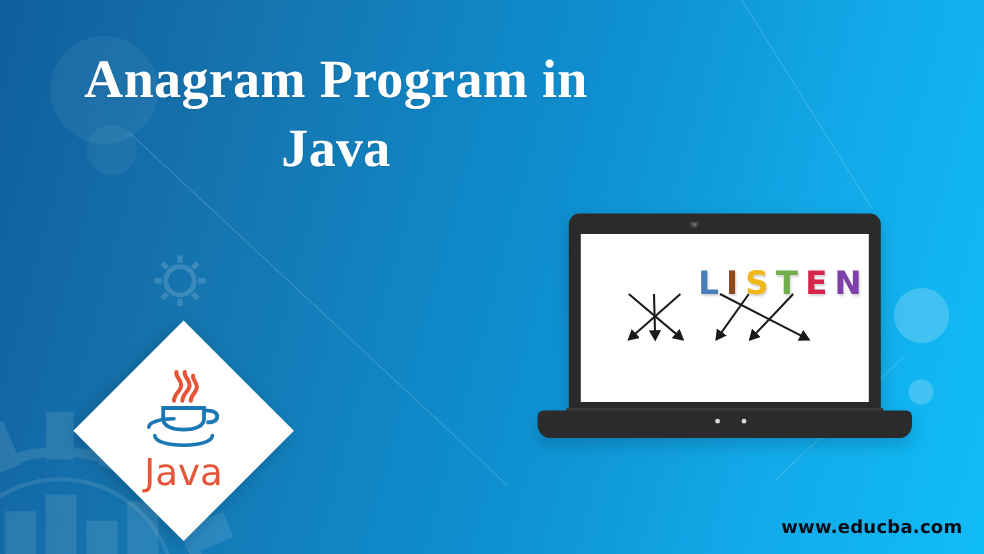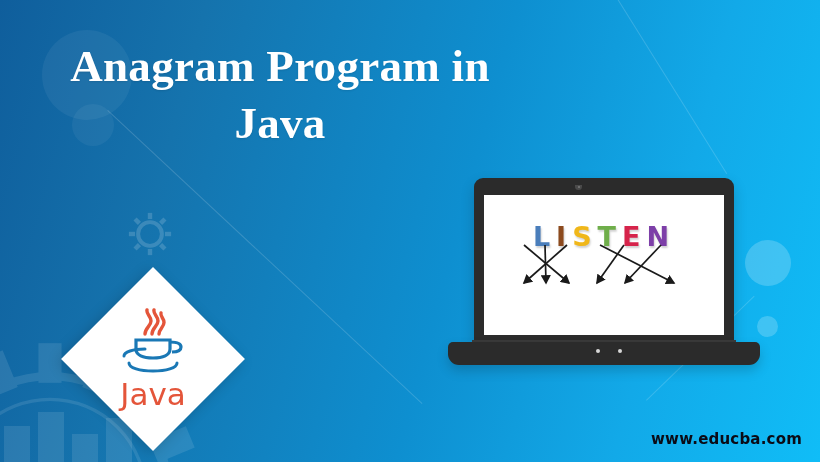--- a/index.html
+++ b/index.html
@@ -107,21 +107,21 @@
   
   .wordrow{
     position:absolute;left:0;width:240px;text-align:center;
     font-family:"DejaVu Sans","Liberation Sans",sans-serif;
     font-weight:bold;
     font-size:27px;
     letter-spacing:6px;
     white-space:nowrap;
   }
   .wordrow span{display:inline-block;text-shadow:1px 2px 2px rgba(0,0,0,.18);}
-  .row-listen{top:26px;}
+  .row-listen{top:26px;text-align:right;}
   .row-silent{top:98px;}
 
   .arrows{position:absolute;left:0;top:0;width:240px;height:140px;}
 
   .educba{
     position:absolute;right:18px;bottom:14px;
     font-family:"DejaVu Sans","Liberation Sans",sans-serif;
     font-weight:bold;font-size:15px;color:#0b0b16;letter-spacing:.2px;
   }
 </style>

